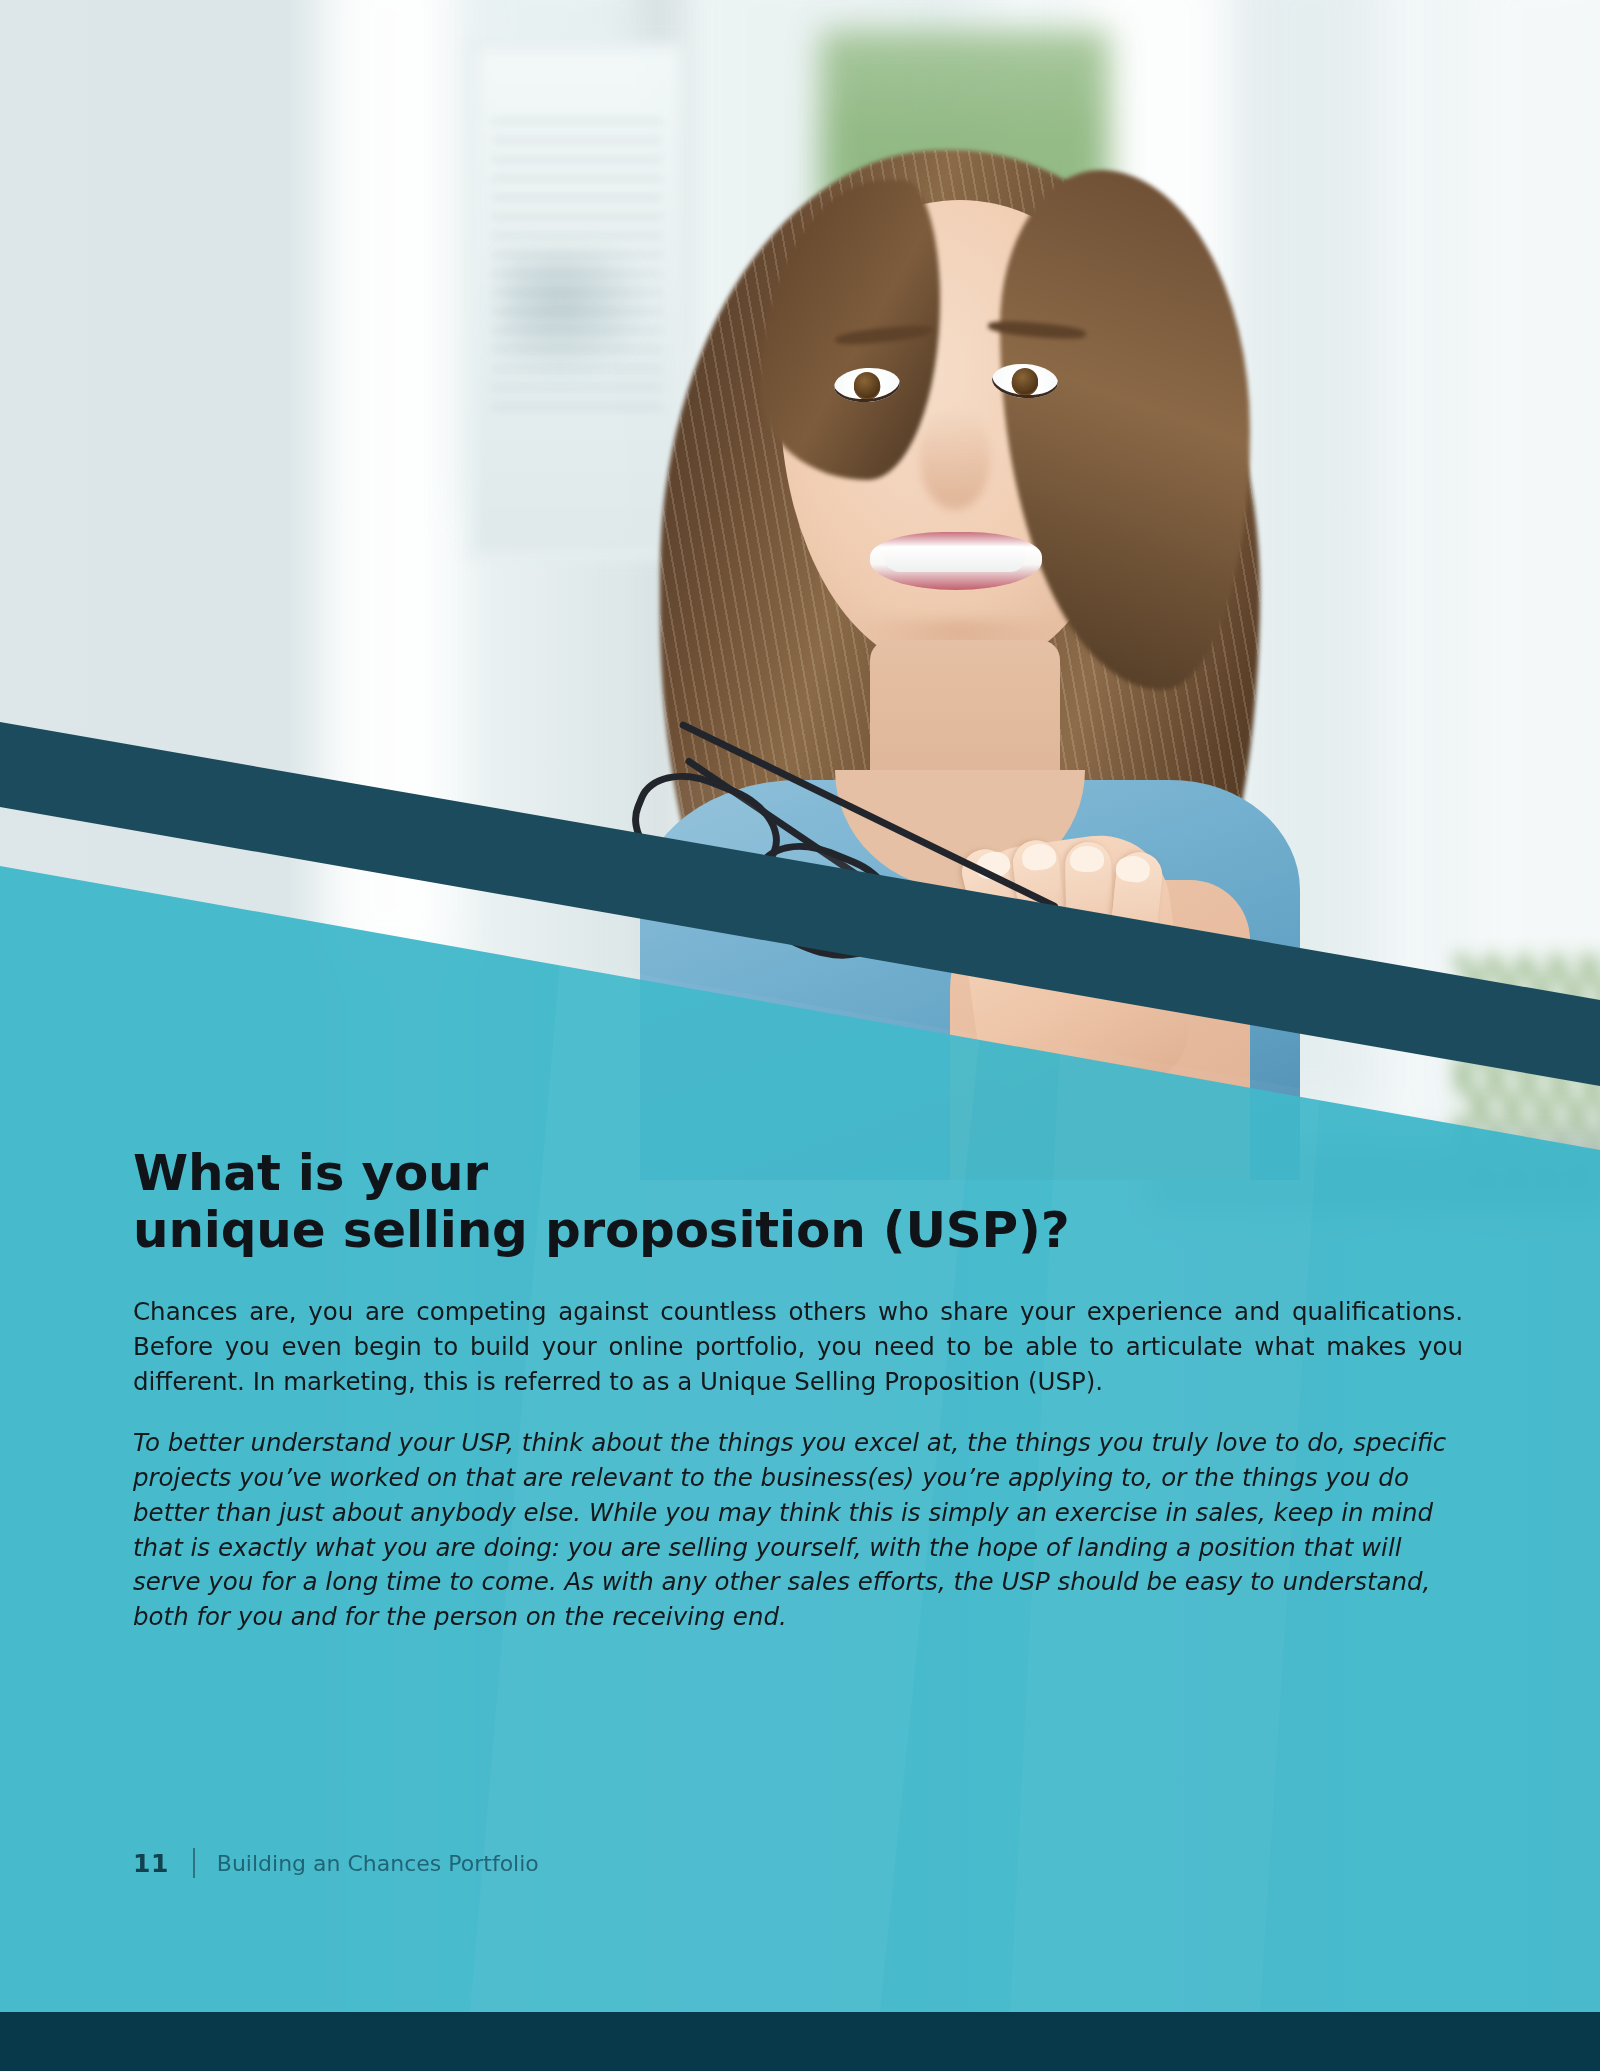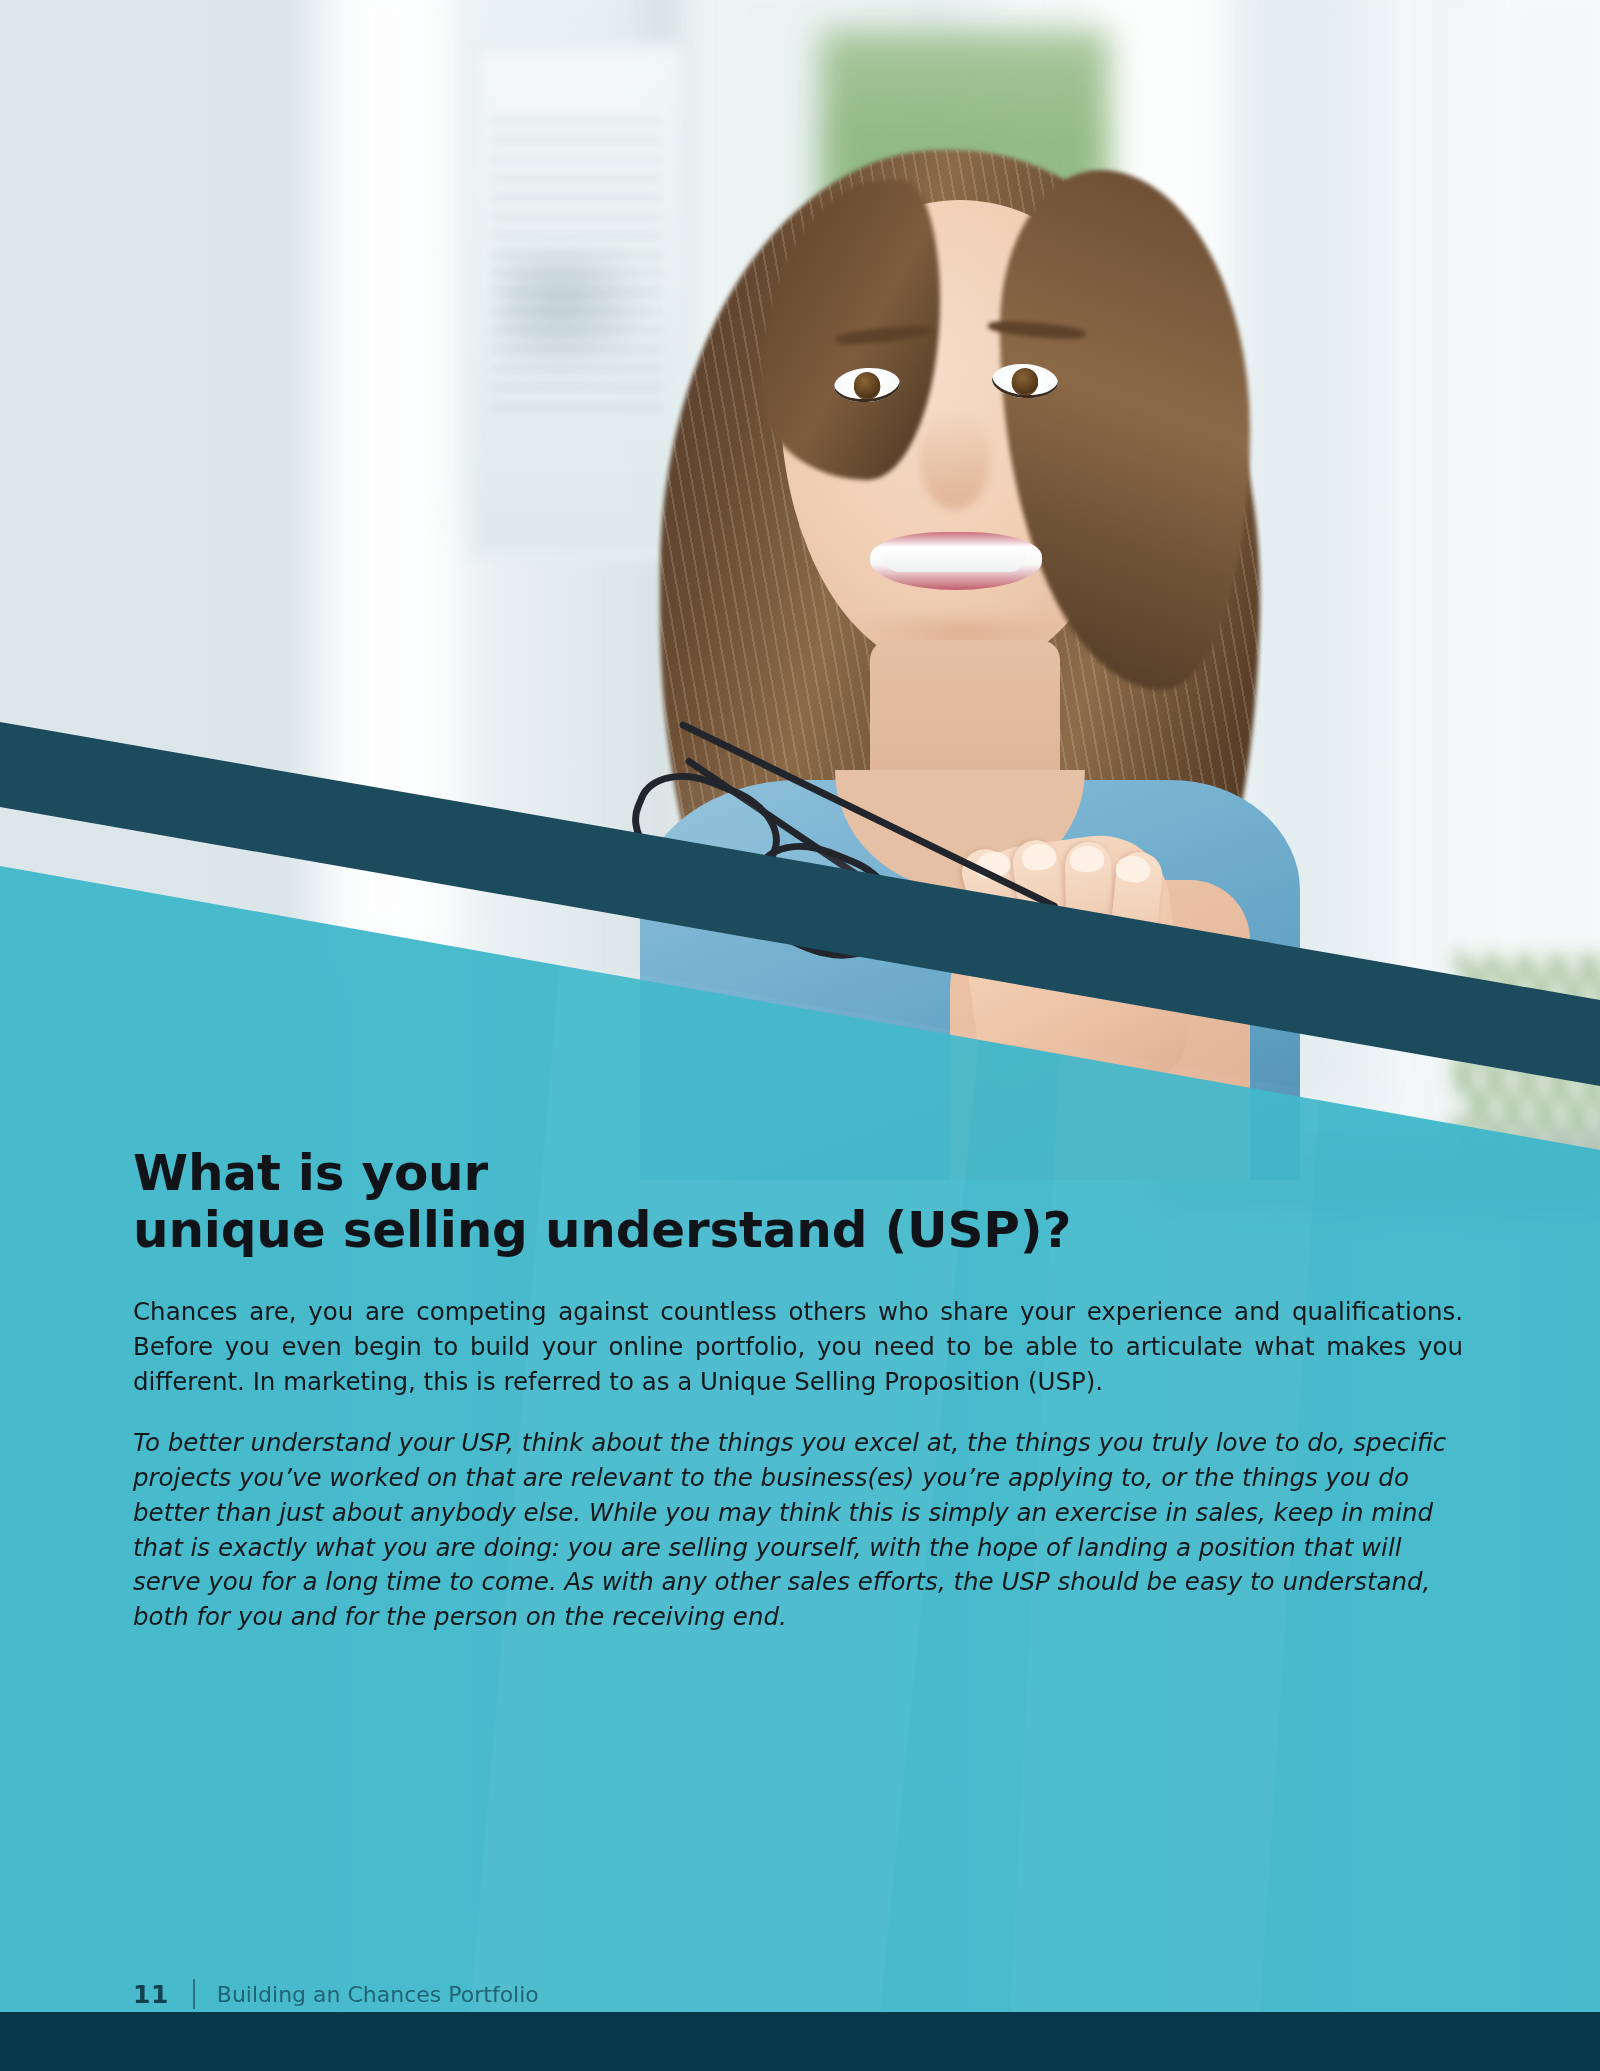--- a/index.html
+++ b/index.html
@@ -250,21 +250,21 @@
     font-family:"DejaVu Sans", sans-serif;
     font-size:24.5px;
     line-height:1.42;
     color:#16191c;
     margin-bottom:27px;
   }
   .para.justify { text-align:justify; }
   .para:last-of-type { margin-bottom:2px;font-style:italic; }
 
   .footer {
-    position:absolute; left:133px; top:1979px;
+    position:absolute; left:133px; top:1848px;
     display:flex; align-items:center; gap:0;
     z-index:6;
     justify-content:flex-end;
   }
   .pagenum {
     font-family:"DejaVu Sans", sans-serif;
     font-weight:bold; font-size:25px; color:#12414f;
     letter-spacing:.5px;
   }
   .fdiv {
@@ -350,21 +350,21 @@
       <polygon points="0,866 1600,1150 1600,2012 0,2012" fill="#3BB6C9" fill-opacity="0.93"></polygon>
 
       <polygon points="560,960 980,1035 880,2012 470,2012" fill="#FFFFFF" fill-opacity="0.045"></polygon>
       <polygon points="1060,1045 1320,1092 1260,2012 1010,2012" fill="#FFFFFF" fill-opacity="0.035"></polygon>
     </svg>
   </div>
 
   <div class="content">
 
     <h1 class="headline">What is your
-unique selling understand (USP)?</h1>
+unique selling proposition (USP)?</h1>
 
     <p class="para justify">Chances are, you are competing against countless others who share your experience and qualifications. Before you even begin to build your online portfolio, you need to be able to articulate what makes you different. In marketing, this is referred to as a Unique Selling Proposition (USP).</p>
     <p class="para">To better understand your USP, think about the things you excel at, the things you truly love to do, specific projects you’ve worked on that are relevant to the business(es) you’re applying to, or the things you do better than just about anybody else. While you may think this is simply an exercise in sales, keep in mind that is exactly what you are doing: you are selling yourself, with the hope of landing a position that will serve you for a long time to come. As with any other sales efforts, the USP should be easy to understand, both for you and for the person on the receiving end.</p>
 
   </div>
 
   <div class="footer">
     <span class="pagenum">11</span>
     <span class="fdiv"></span>
     <span class="ftitle">Building an Chances Portfolio</span>

